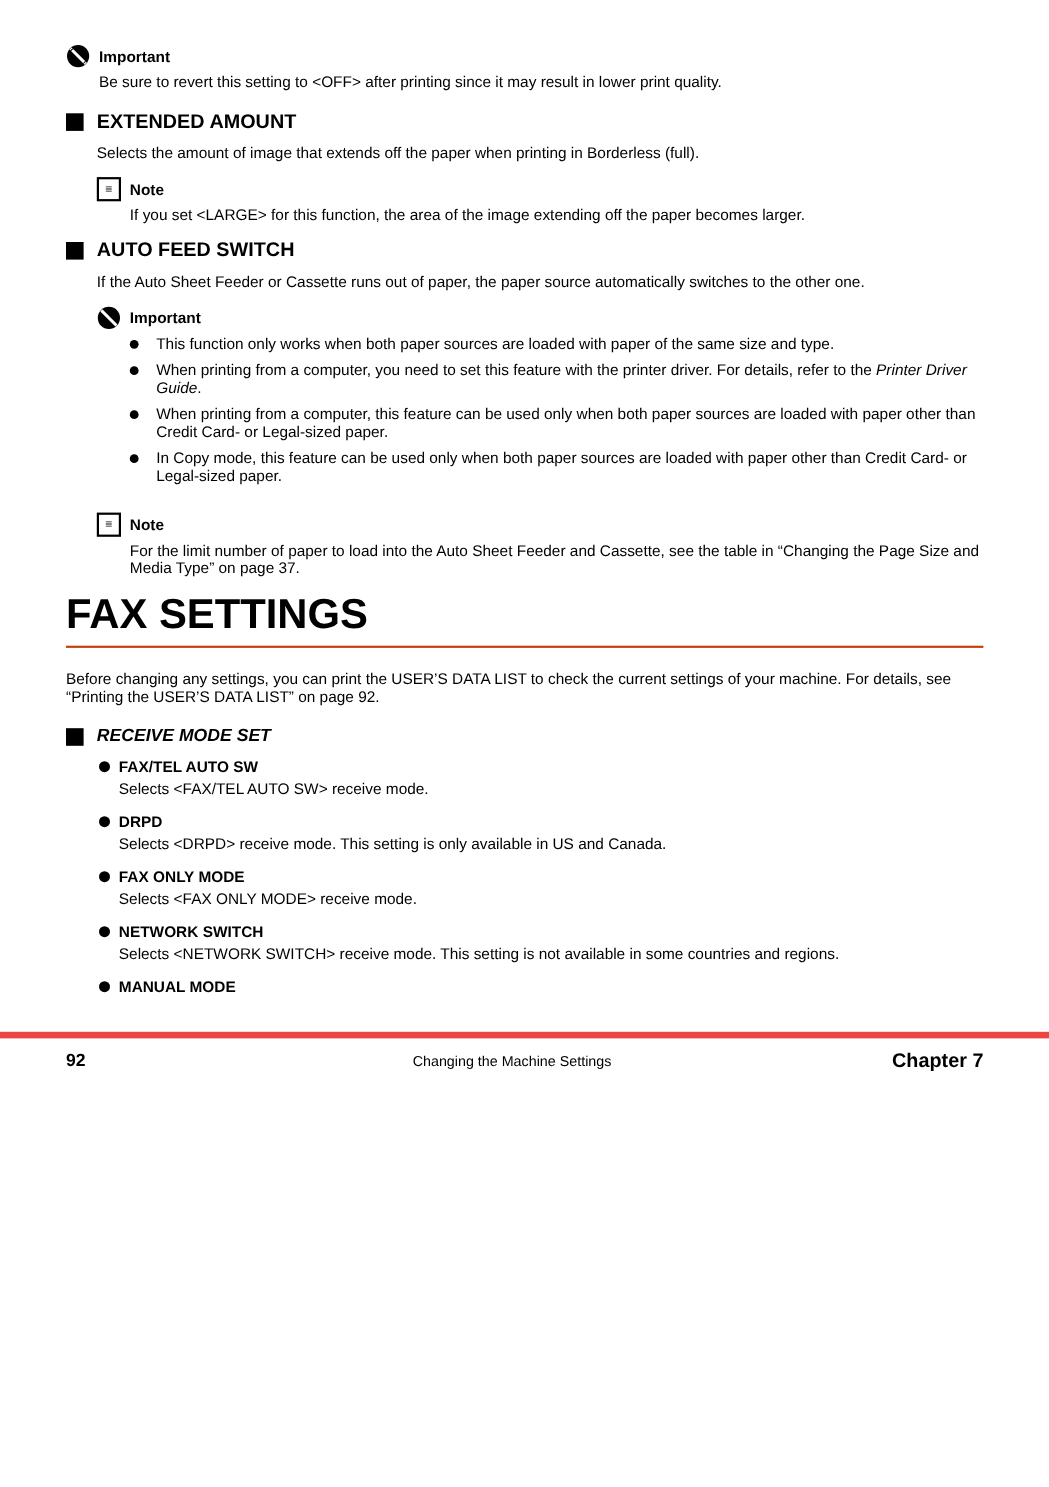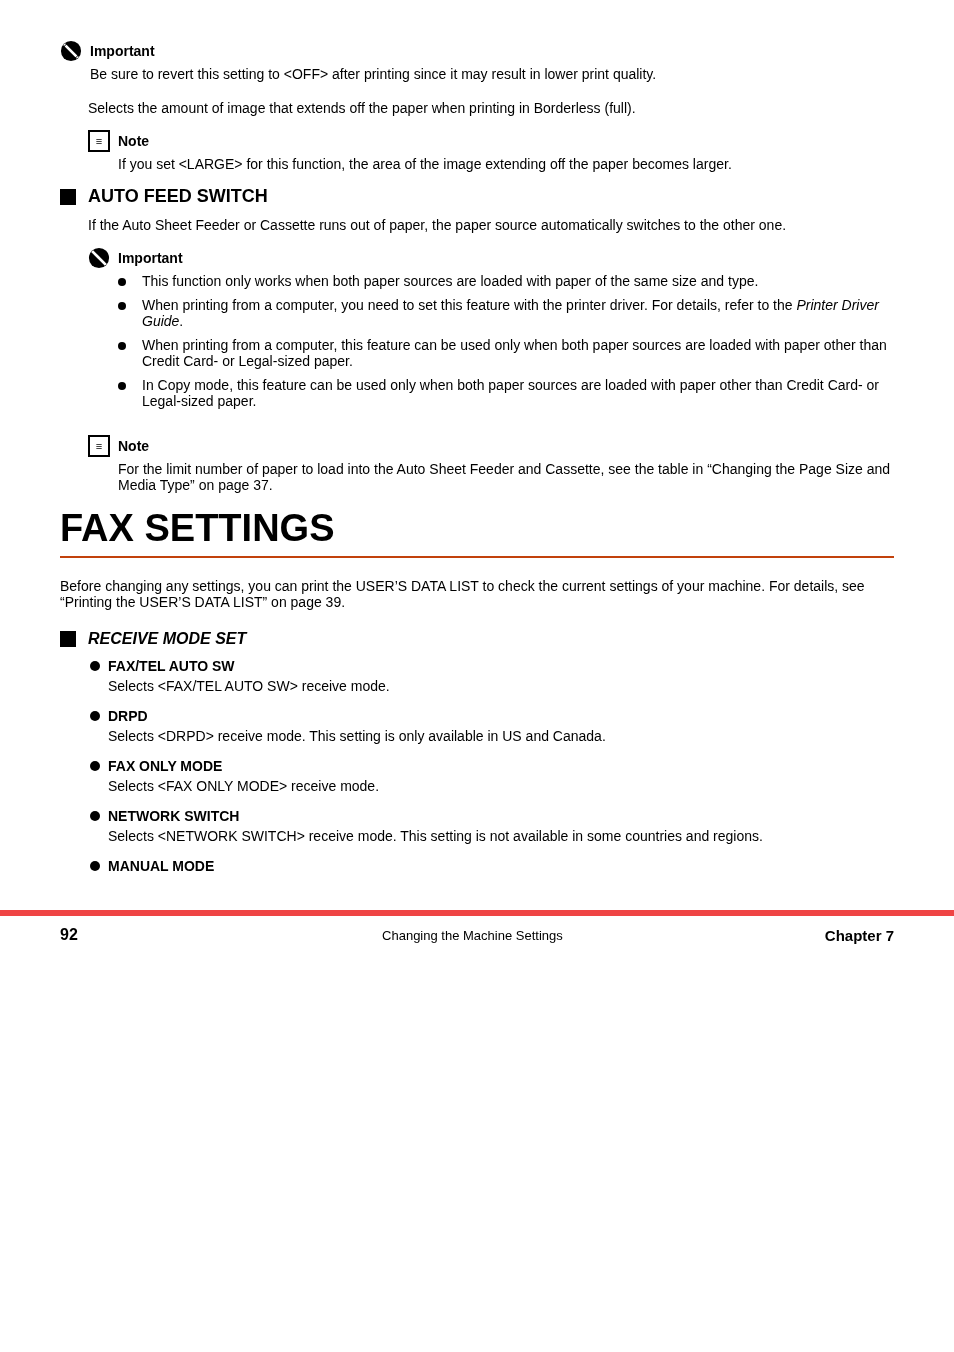--- a/index.html
+++ b/index.html
@@ -169,21 +169,21 @@
       font-weight: bold;
       font-size: 16px;
       min-width: 60px;
     }
     .footer-center {
       flex: 1;
       text-align: center;
       font-size: 13px;
     }
     .footer-chapter {
-      font-size: 15px;
+      font-size: 18px;
       font-weight: bold;
       text-align: left;
     }
     em {
       font-style: italic;
     }
   </style>
 </head>
 <body>
 
@@ -194,20 +194,24 @@
       <svg class="important-icon-svg" viewBox="0 0 24 24">
         <circle cx="12" cy="12" r="11" fill="#000"></circle>
         <line x1="4.5" y1="4.5" x2="19.5" y2="19.5" stroke="#fff" stroke-width="3"></line>
         <circle cx="12" cy="12" r="9" fill="none" stroke="#000" stroke-width="1"></circle>
       </svg>
       <span style="font-weight:bold;">Important</span>
     </div>
     <p style="margin-left:30px;">Be sure to revert this setting to &lt;OFF&gt; after printing since it may result in lower print quality.</p>
   </div>
 
+  <div class="section-h2">
+    <div class="square-icon"></div>
+    <span class="section-h2-title">EXTENDED AMOUNT</span>
+  </div>
   <div class="section-body">
     <p>Selects the amount of image that extends off the paper when printing in Borderless (full).</p>
 
     <div class="note-block">
       <div class="note-header">
         <div class="note-icon">≡</div>
         <span style="font-weight:bold;">Note</span>
       </div>
       <p style="margin-left:30px;">If you set &lt;LARGE&gt; for this function, the area of the image extending off the paper becomes larger.</p>
     </div>
@@ -254,21 +258,21 @@
         <span style="font-weight:bold;">Note</span>
       </div>
       <p style="margin-left:30px;">For the limit number of paper to load into the Auto Sheet Feeder and Cassette, see the table in “Changing the Page Size and Media Type” on page 37.</p>
     </div>
   </div>
 
   <div class="fax-settings-section">
     <span class="fax-settings-title">FAX SETTINGS</span>
   </div>
 
-  <p style="margin-bottom:20px;">Before changing any settings, you can print the USER’S DATA LIST to check the current settings of your machine. For details, see “Printing the USER’S DATA LIST” on page 39.</p>
+  <p style="margin-bottom:20px;">Before changing any settings, you can print the USER’S DATA LIST to check the current settings of your machine. For details, see “Printing the USER’S DATA LIST” on page 92.</p>
 
   <div class="sub-section">
     <div class="sub-section-h3">
       <div class="square-icon"></div>
       <span class="sub-section-h3-title">RECEIVE MODE SET</span>
     </div>
 
     <div class="sub-item">
       <div class="sub-item-header">
         <div class="sub-item-dot"></div>

